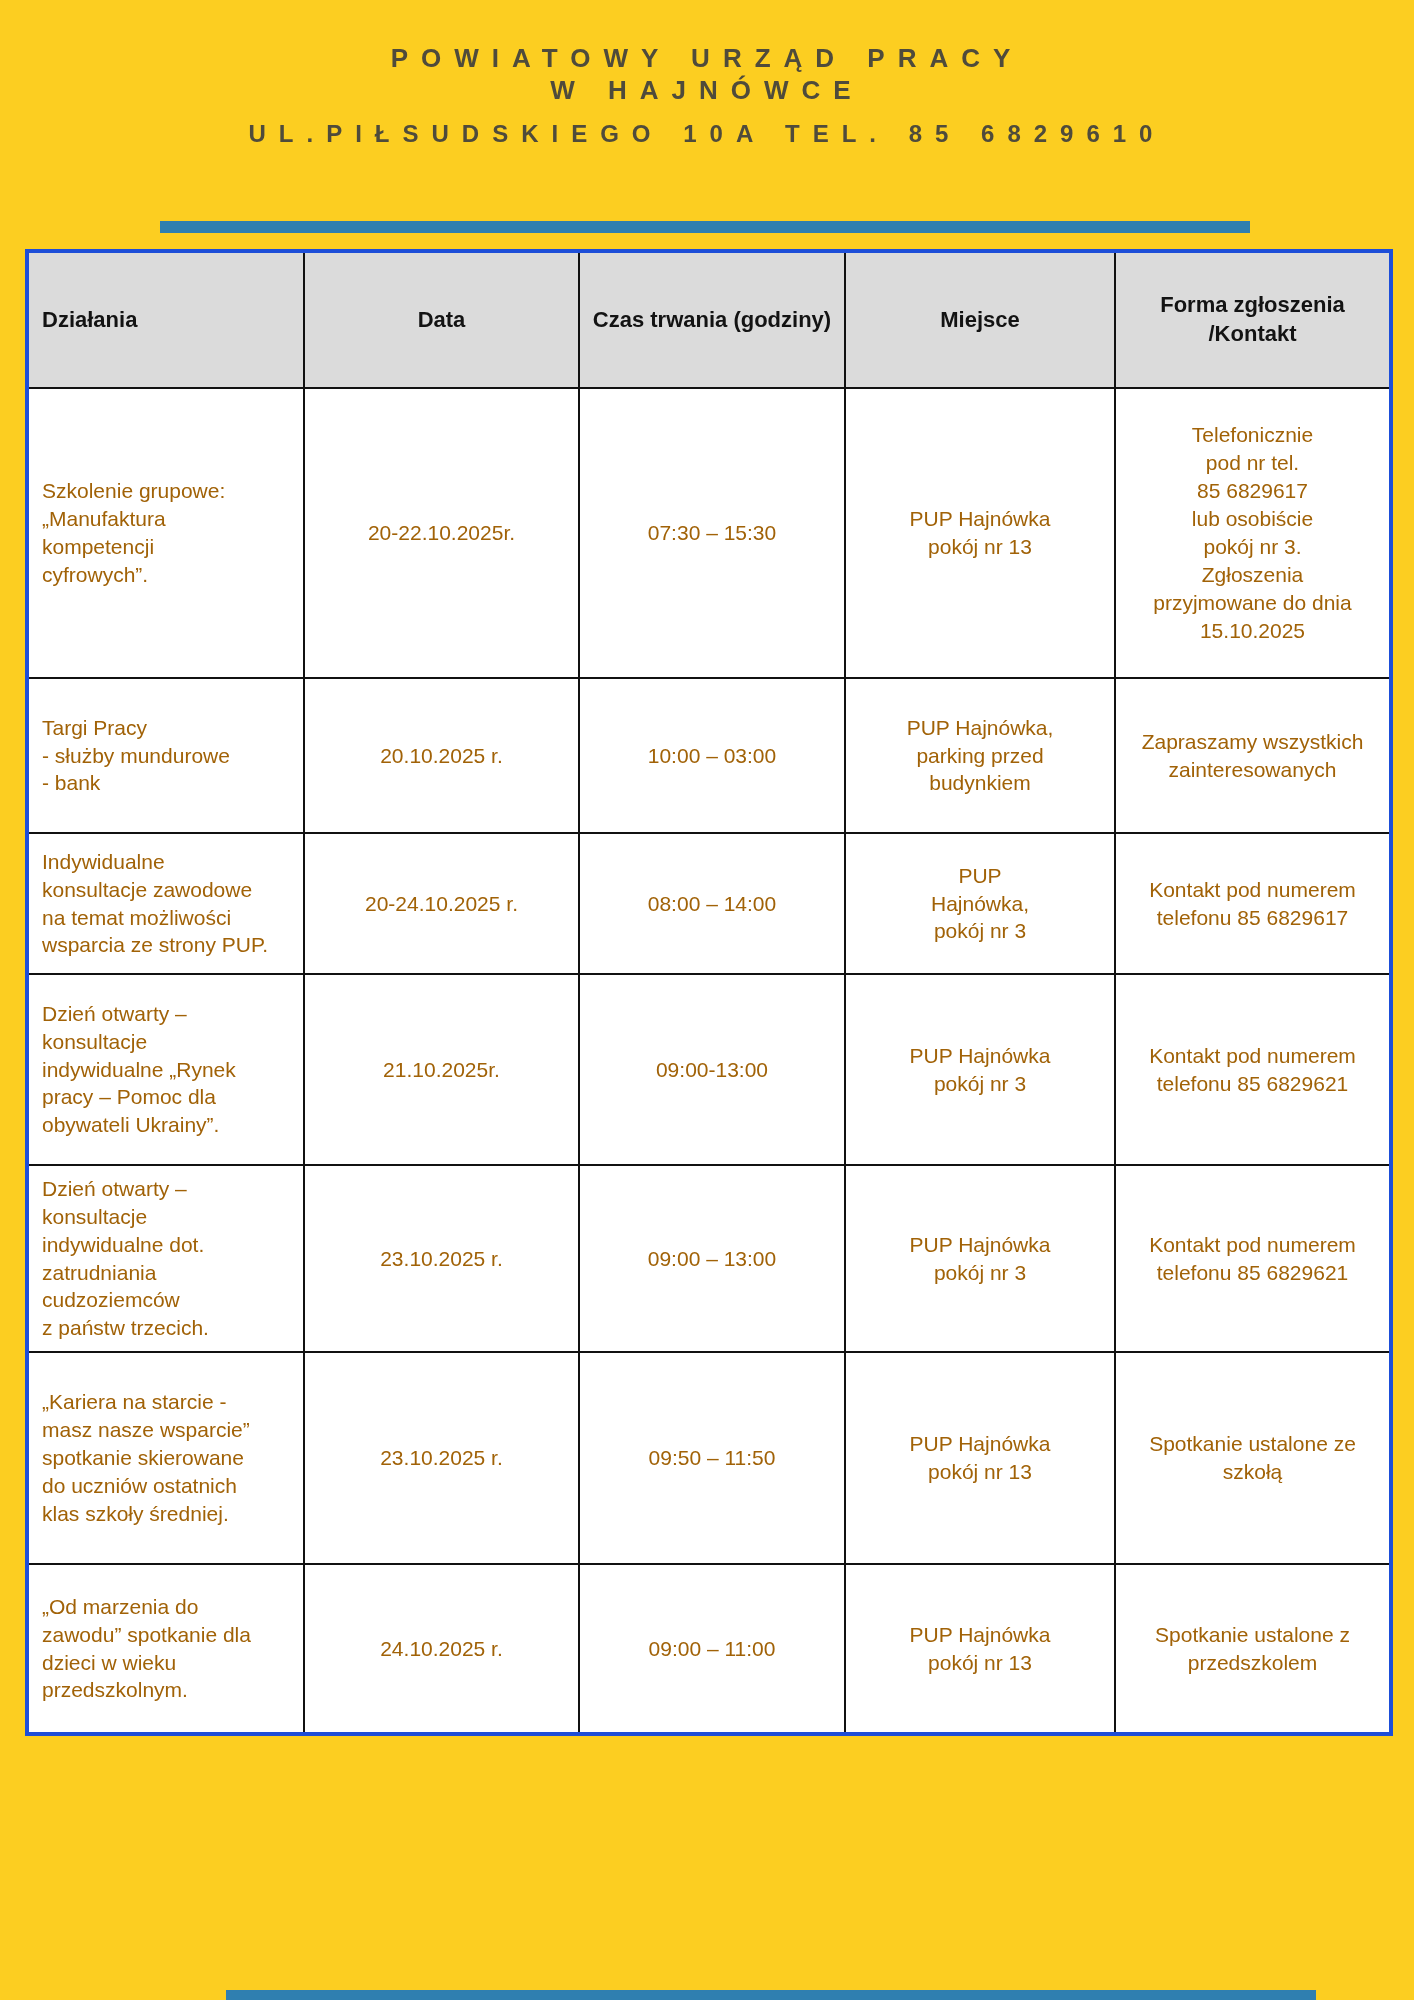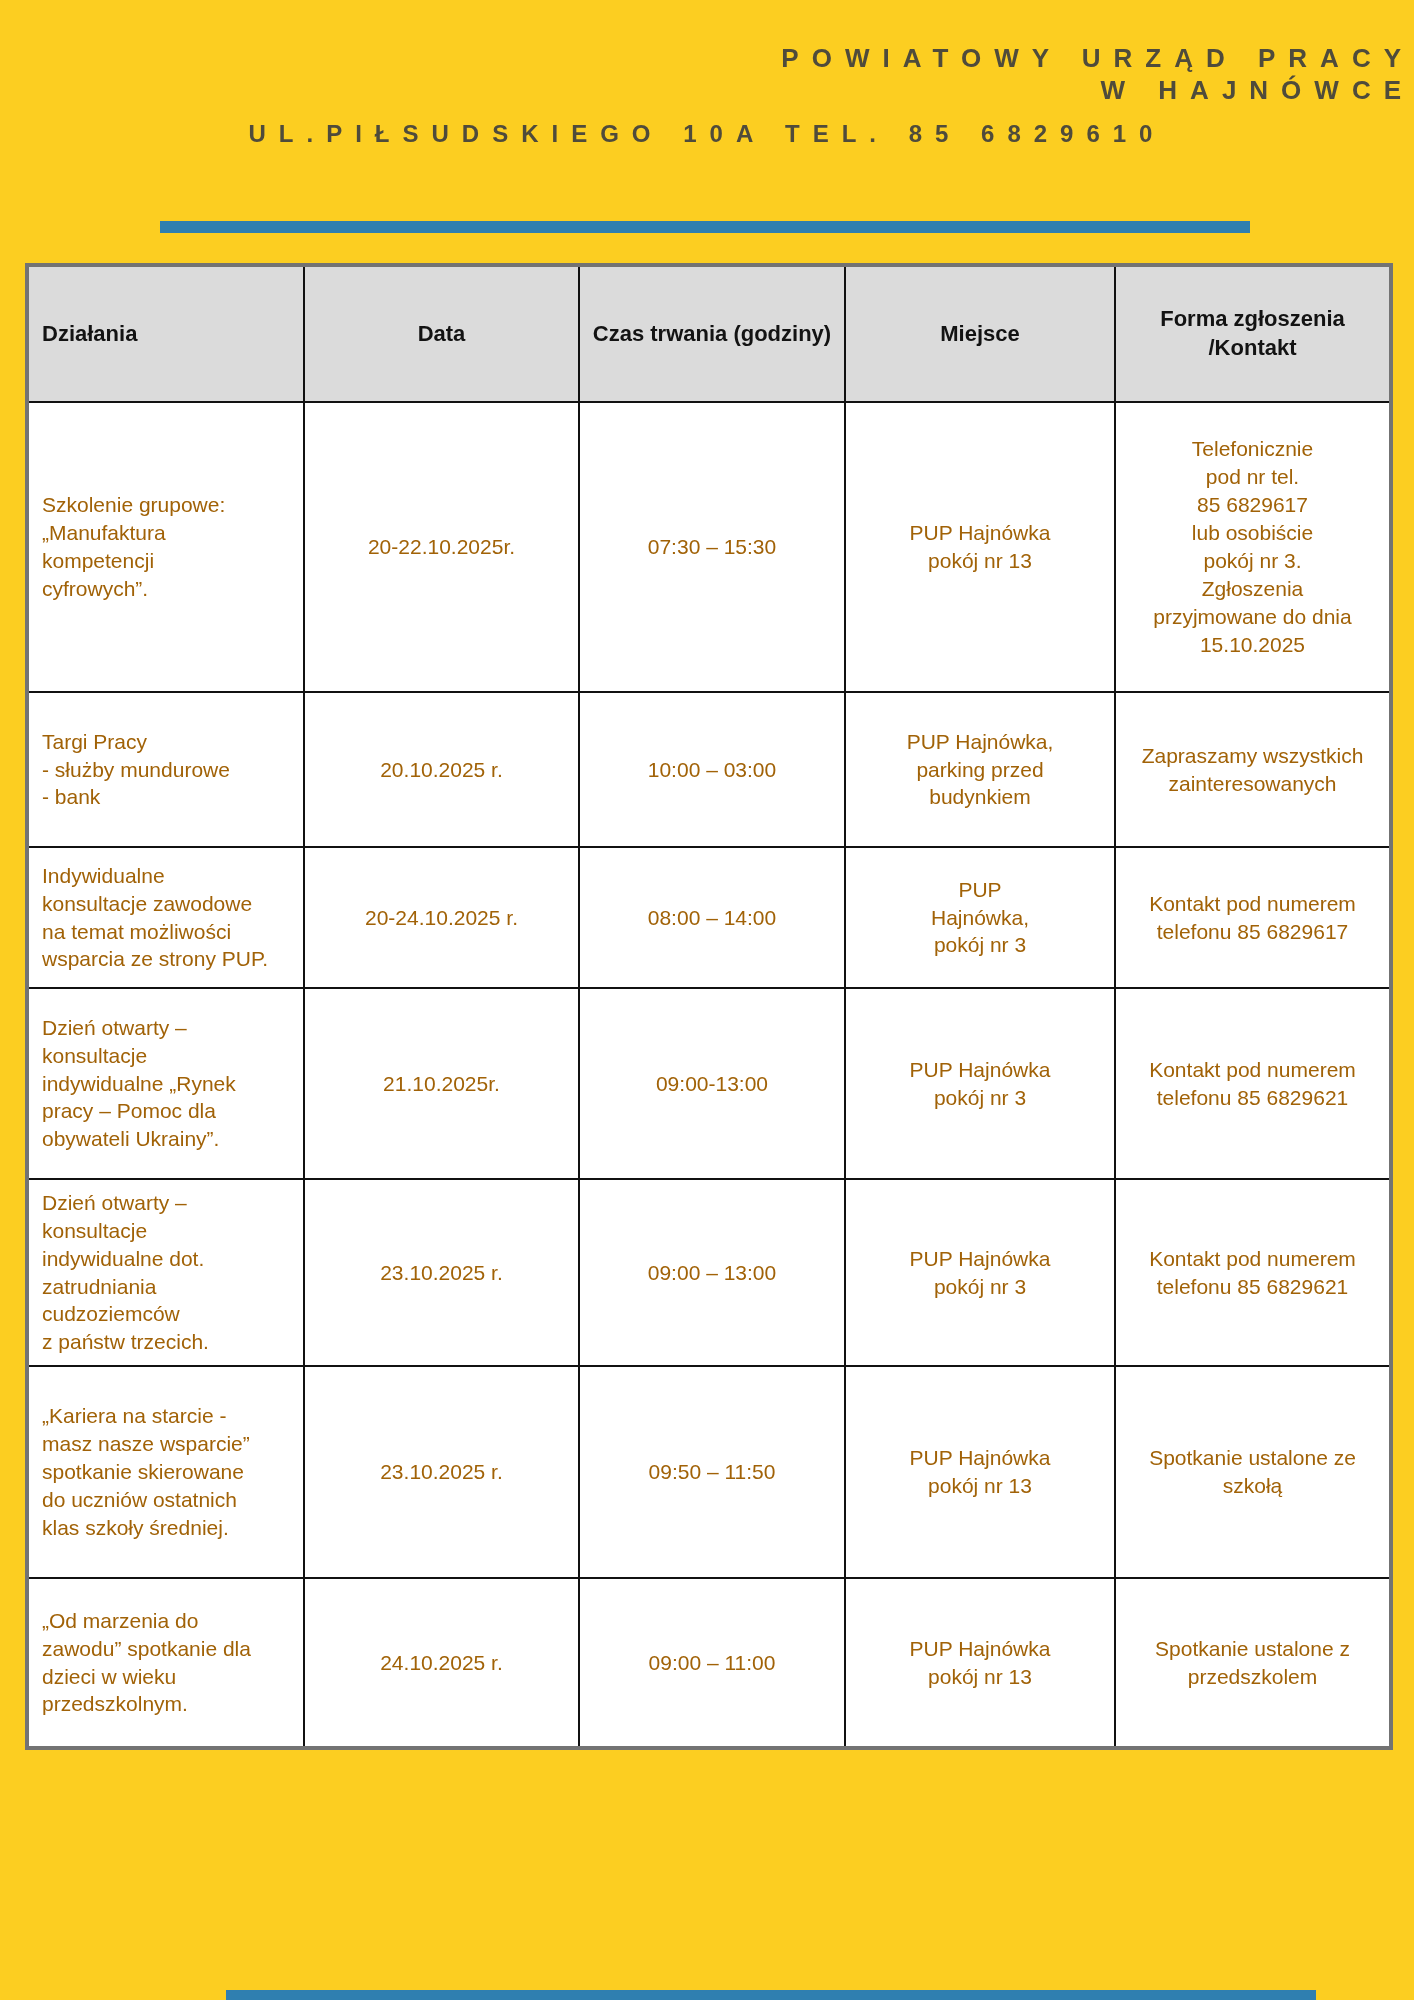--- a/index.html
+++ b/index.html
@@ -14,36 +14,36 @@
   .brand-header {
     position: absolute;
     top: 42px;
     left: 0;
     width: 1414px;
     text-align: center;
     color: #4F4B3B;
     font-weight: bold;
   }
   .brand-line { line-height: 32px; white-space: nowrap; }
-  .brand-line.big   { font-size: 26px; letter-spacing: 13px; text-align: right; }
+  .brand-line.big   { font-size: 26px; letter-spacing: 13px; }
   .brand-line.small { font-size: 24px; letter-spacing: 13px; margin-top: 12px; }
   .accent-bar {
     position: absolute;
     background: #2F7FB0;
   }
   .accent-bar.top    { left: 160px; top: 221px;  width: 1090px; height: 12px; }
   .accent-bar.bottom { left: 226px; top: 1990px; width: 1090px; height: 10px; }
   table.events {
     position: absolute;
     left: 25px;
-    top: 263px;
+    top: 249px;
     width: 1364px;
     border-collapse: collapse;
     table-layout: fixed;
-    border: 4px solid #737373;
+    border: 4px solid #1d4ed8;
   }
   table.events th, table.events td {
     border: 2px solid #111;
     vertical-align: middle;
     white-space: pre-line;
     overflow: hidden;
   }
   table.events th {
     background: #DBDBDB;
     color: #131313;

